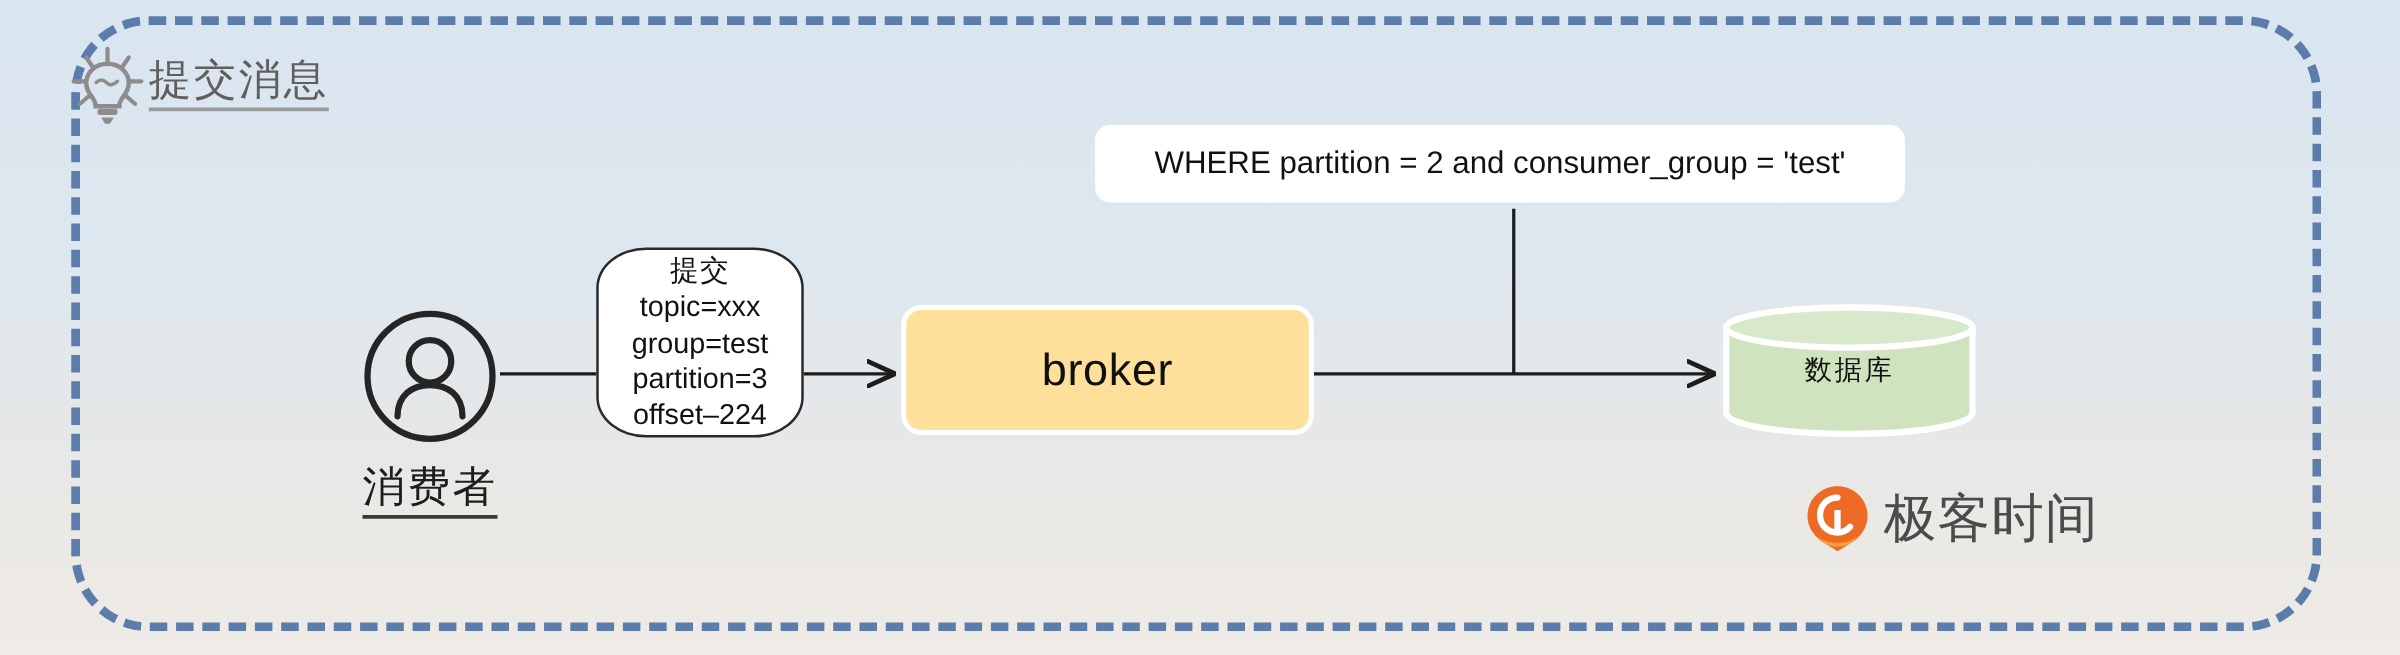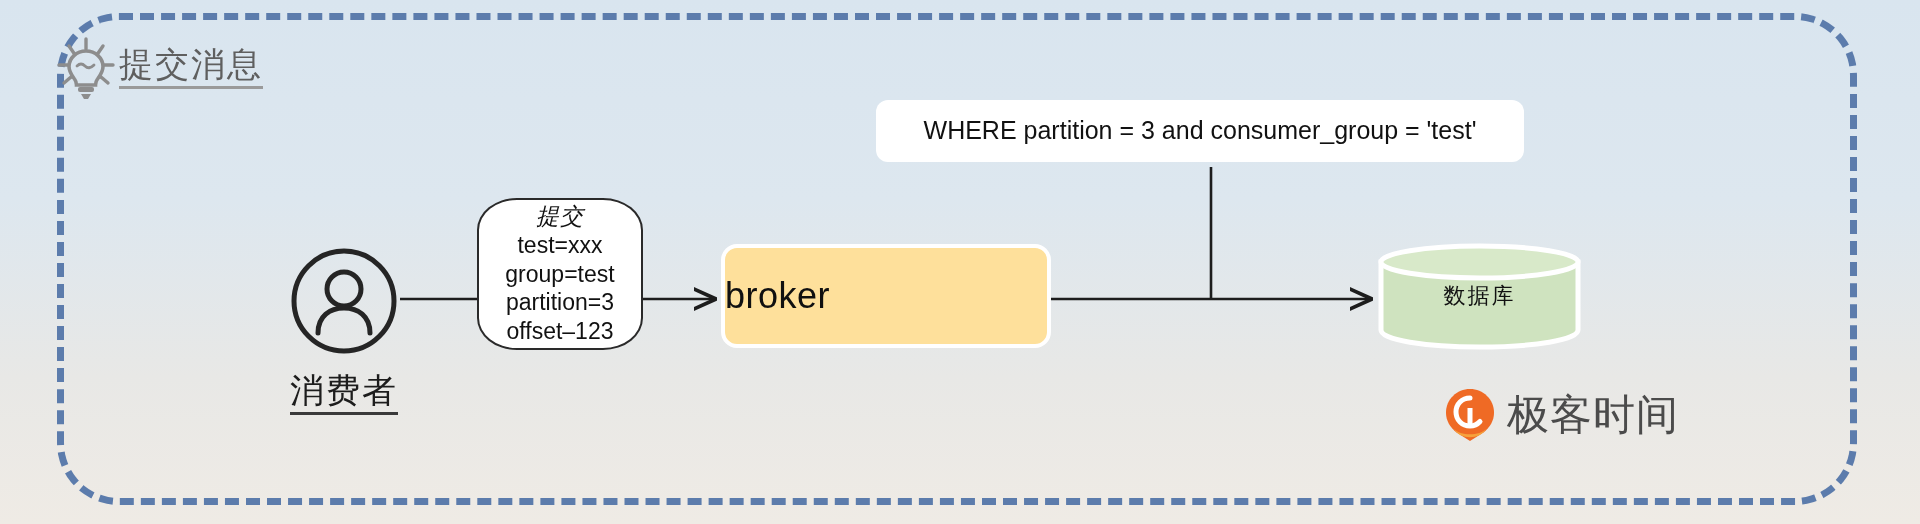--- a/index.html
+++ b/index.html
@@ -91,35 +91,36 @@
     align-items: center;
     justify-content: center;
     padding: 4px 6px;
   }
   #commit-bubble .line {
     font-size: 23px;
     color: #111111;
     line-height: 1.26;
     white-space: nowrap;
   }
-  #commit-bubble .line.cjk { letter-spacing: 1px; font-style: italic; }
+  #commit-bubble .line.cjk { letter-spacing: 1px; }
 
   
   #broker-box {
     position: absolute;
     left: 721px;
     top: 244px;
     width: 330px;
     height: 104px;
     box-sizing: border-box;
     background: #fee09b;
     border: 4px solid #ffffff;
     border-radius: 16px;
     display: flex;
     align-items: center;
+    justify-content: center;
   }
   #broker-label {
     font-size: 36px;
     color: #101010;
     letter-spacing: 0.5px;
   }
 
   
   #db-cylinder {
     position: absolute;
@@ -240,32 +241,32 @@
         <circle cx="54" cy="54" r="50" fill="none" stroke="#252525" stroke-width="5"></circle>
         <circle cx="54" cy="42" r="17" fill="none" stroke="#252525" stroke-width="5"></circle>
         <path d="M28 86 C 28 69 40 61 54 61 C 68 61 80 69 80 86" fill="none" stroke="#252525" stroke-width="5" stroke-linecap="round"></path>
       </svg>
     </span>
     <span id="consumer-label">消费者</span>
   </div>
 
   <div id="commit-bubble">
     <span class="line cjk">提交</span>
-    <span class="line">test=xxx</span>
+    <span class="line">topic=xxx</span>
     <span class="line">group=test</span>
     <span class="line">partition=3</span>
-    <span class="line">offset–123</span>
+    <span class="line">offset–224</span>
   </div>
 
   <div id="broker-box">
     <span id="broker-label">broker</span>
   </div>
 
   <div id="sql-callout">
-    <div class="sql-line">WHERE partition = 3 and consumer_group = 'test'</div>
+    <div class="sql-line">WHERE partition = 2 and consumer_group = 'test'</div>
   </div>
 
   <div id="db-cylinder">
     <svg class="db-svg" width="205" height="108" viewBox="0 0 205 108">
       <path d="M4 20 L4 88 C4 98 48 105 102.5 105 C157 105 201 98 201 88 L201 20 Z" fill="#cfe3bf" stroke="#ffffff" stroke-width="5"></path>
       <ellipse cx="102.5" cy="20" rx="98.5" ry="16" fill="#d8e9c9" stroke="#ffffff" stroke-width="5"></ellipse>
     </svg>
     <span id="db-label">数据库</span>
   </div>
 

